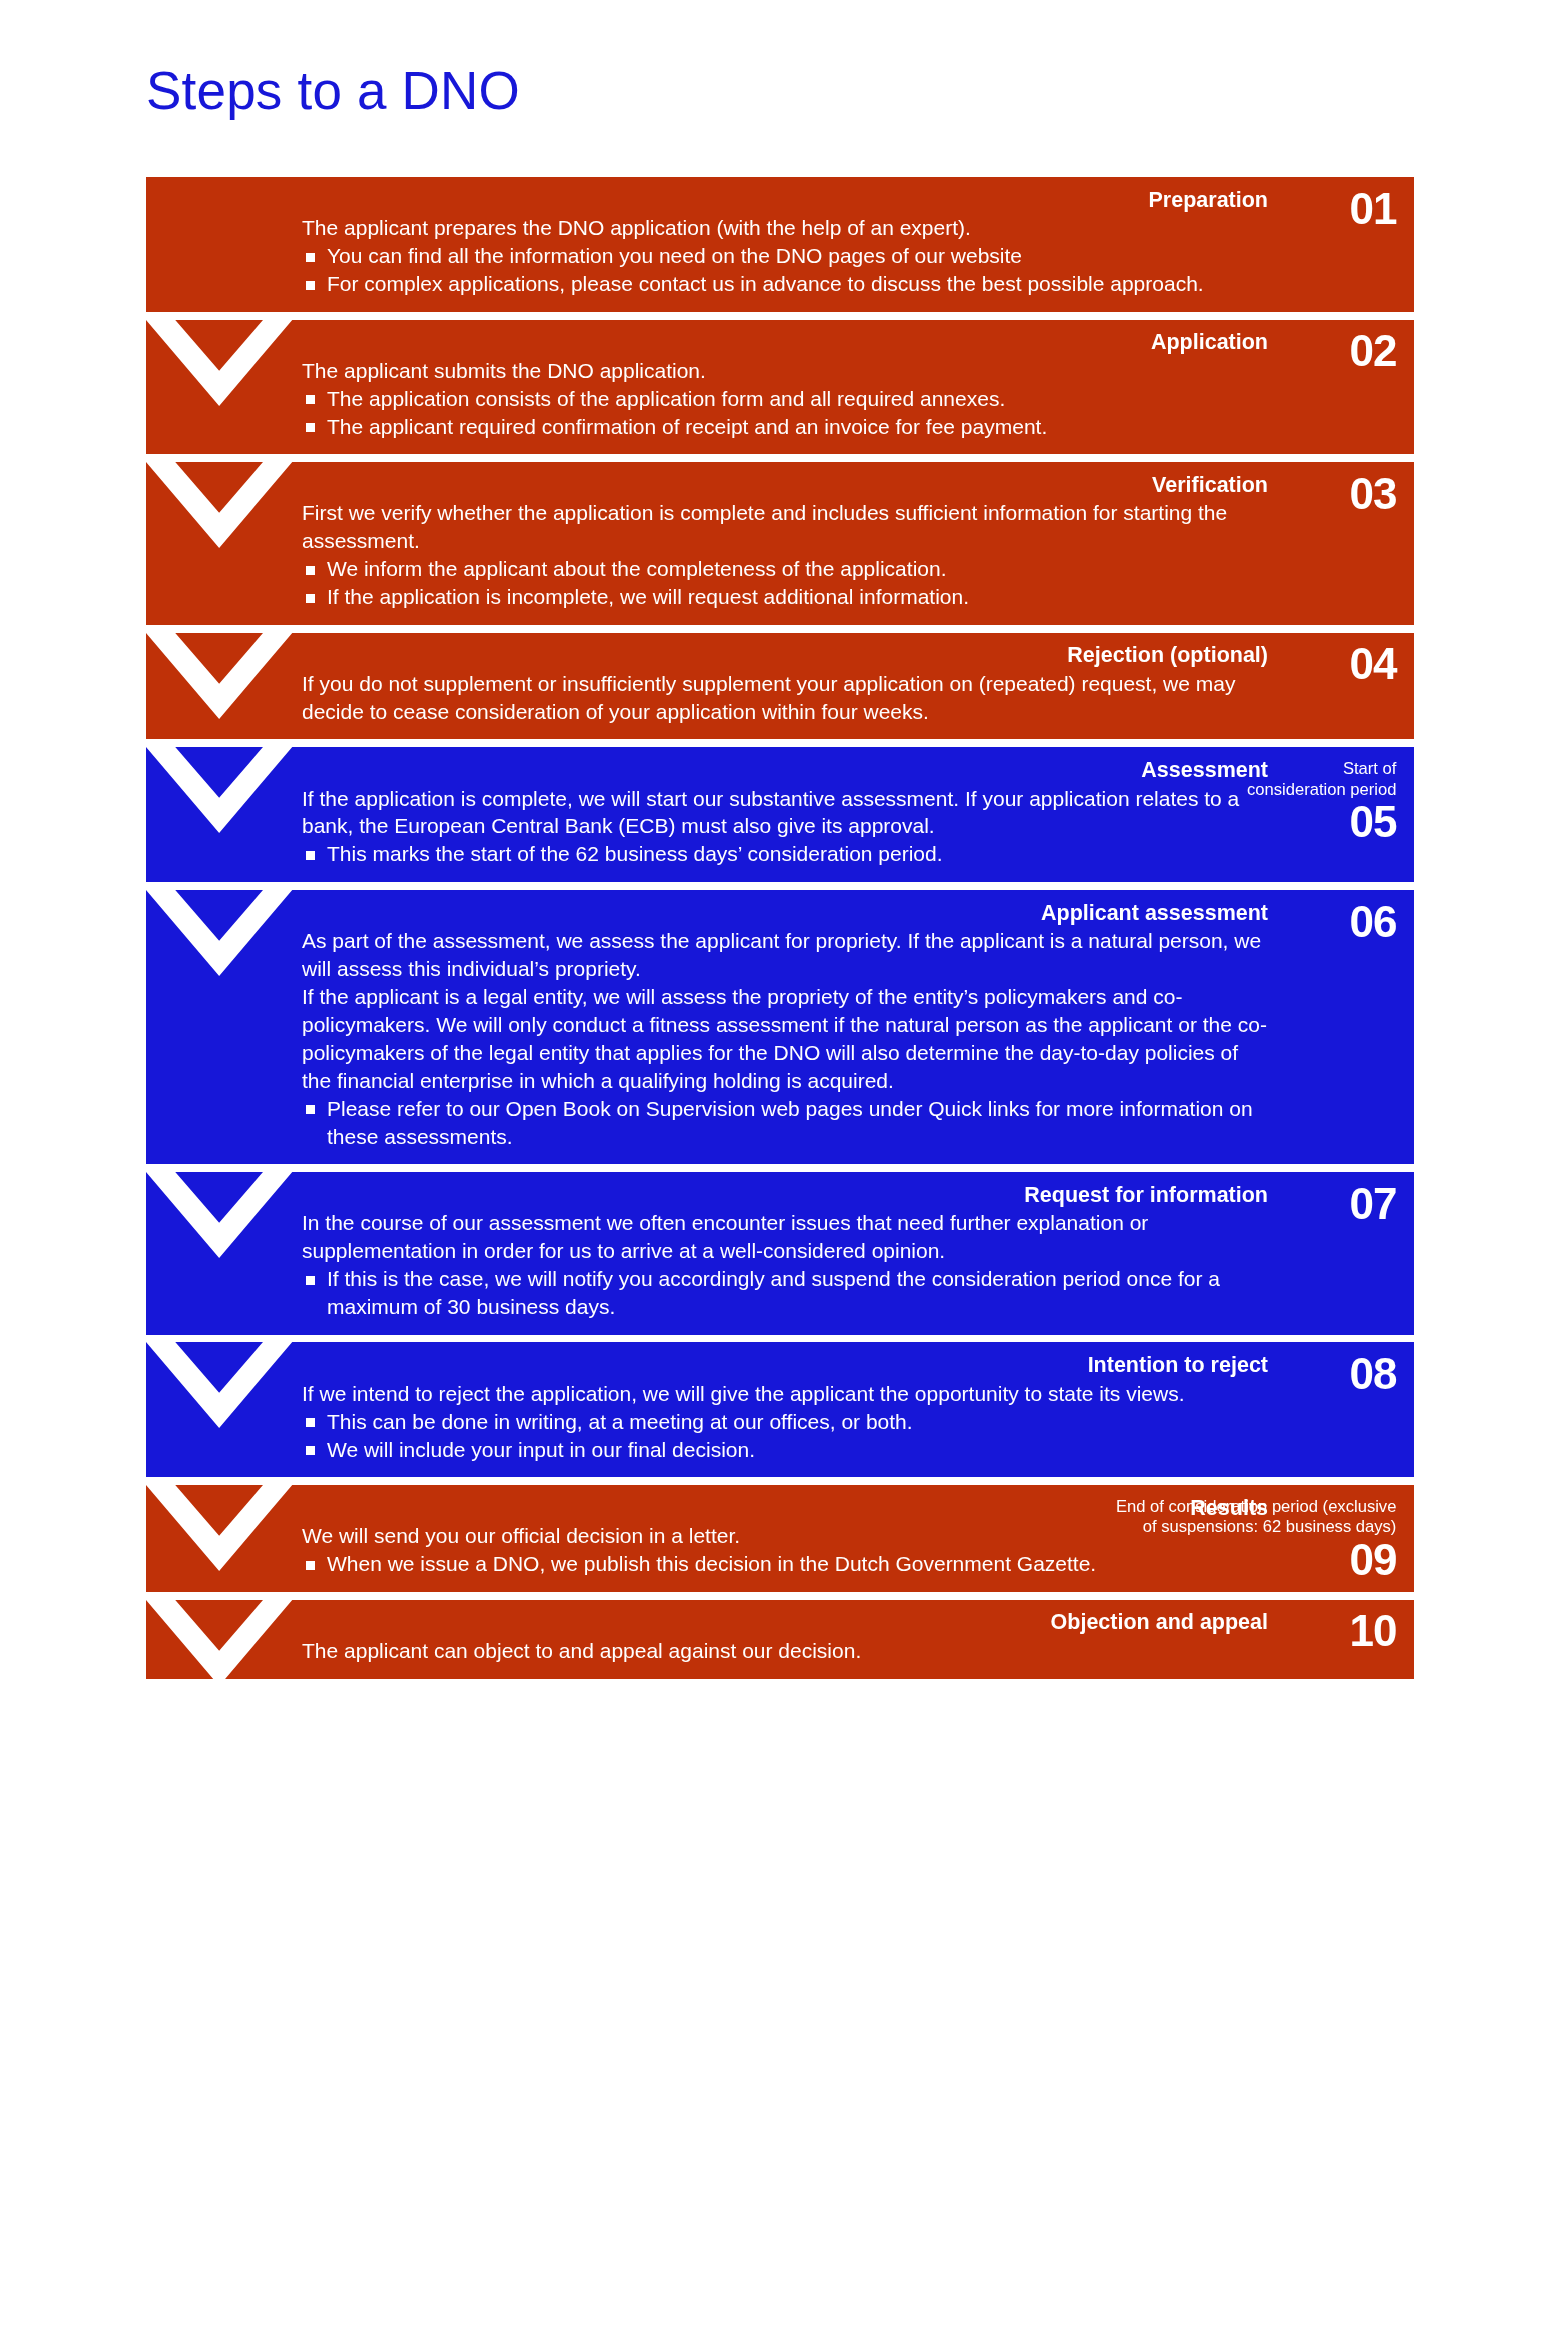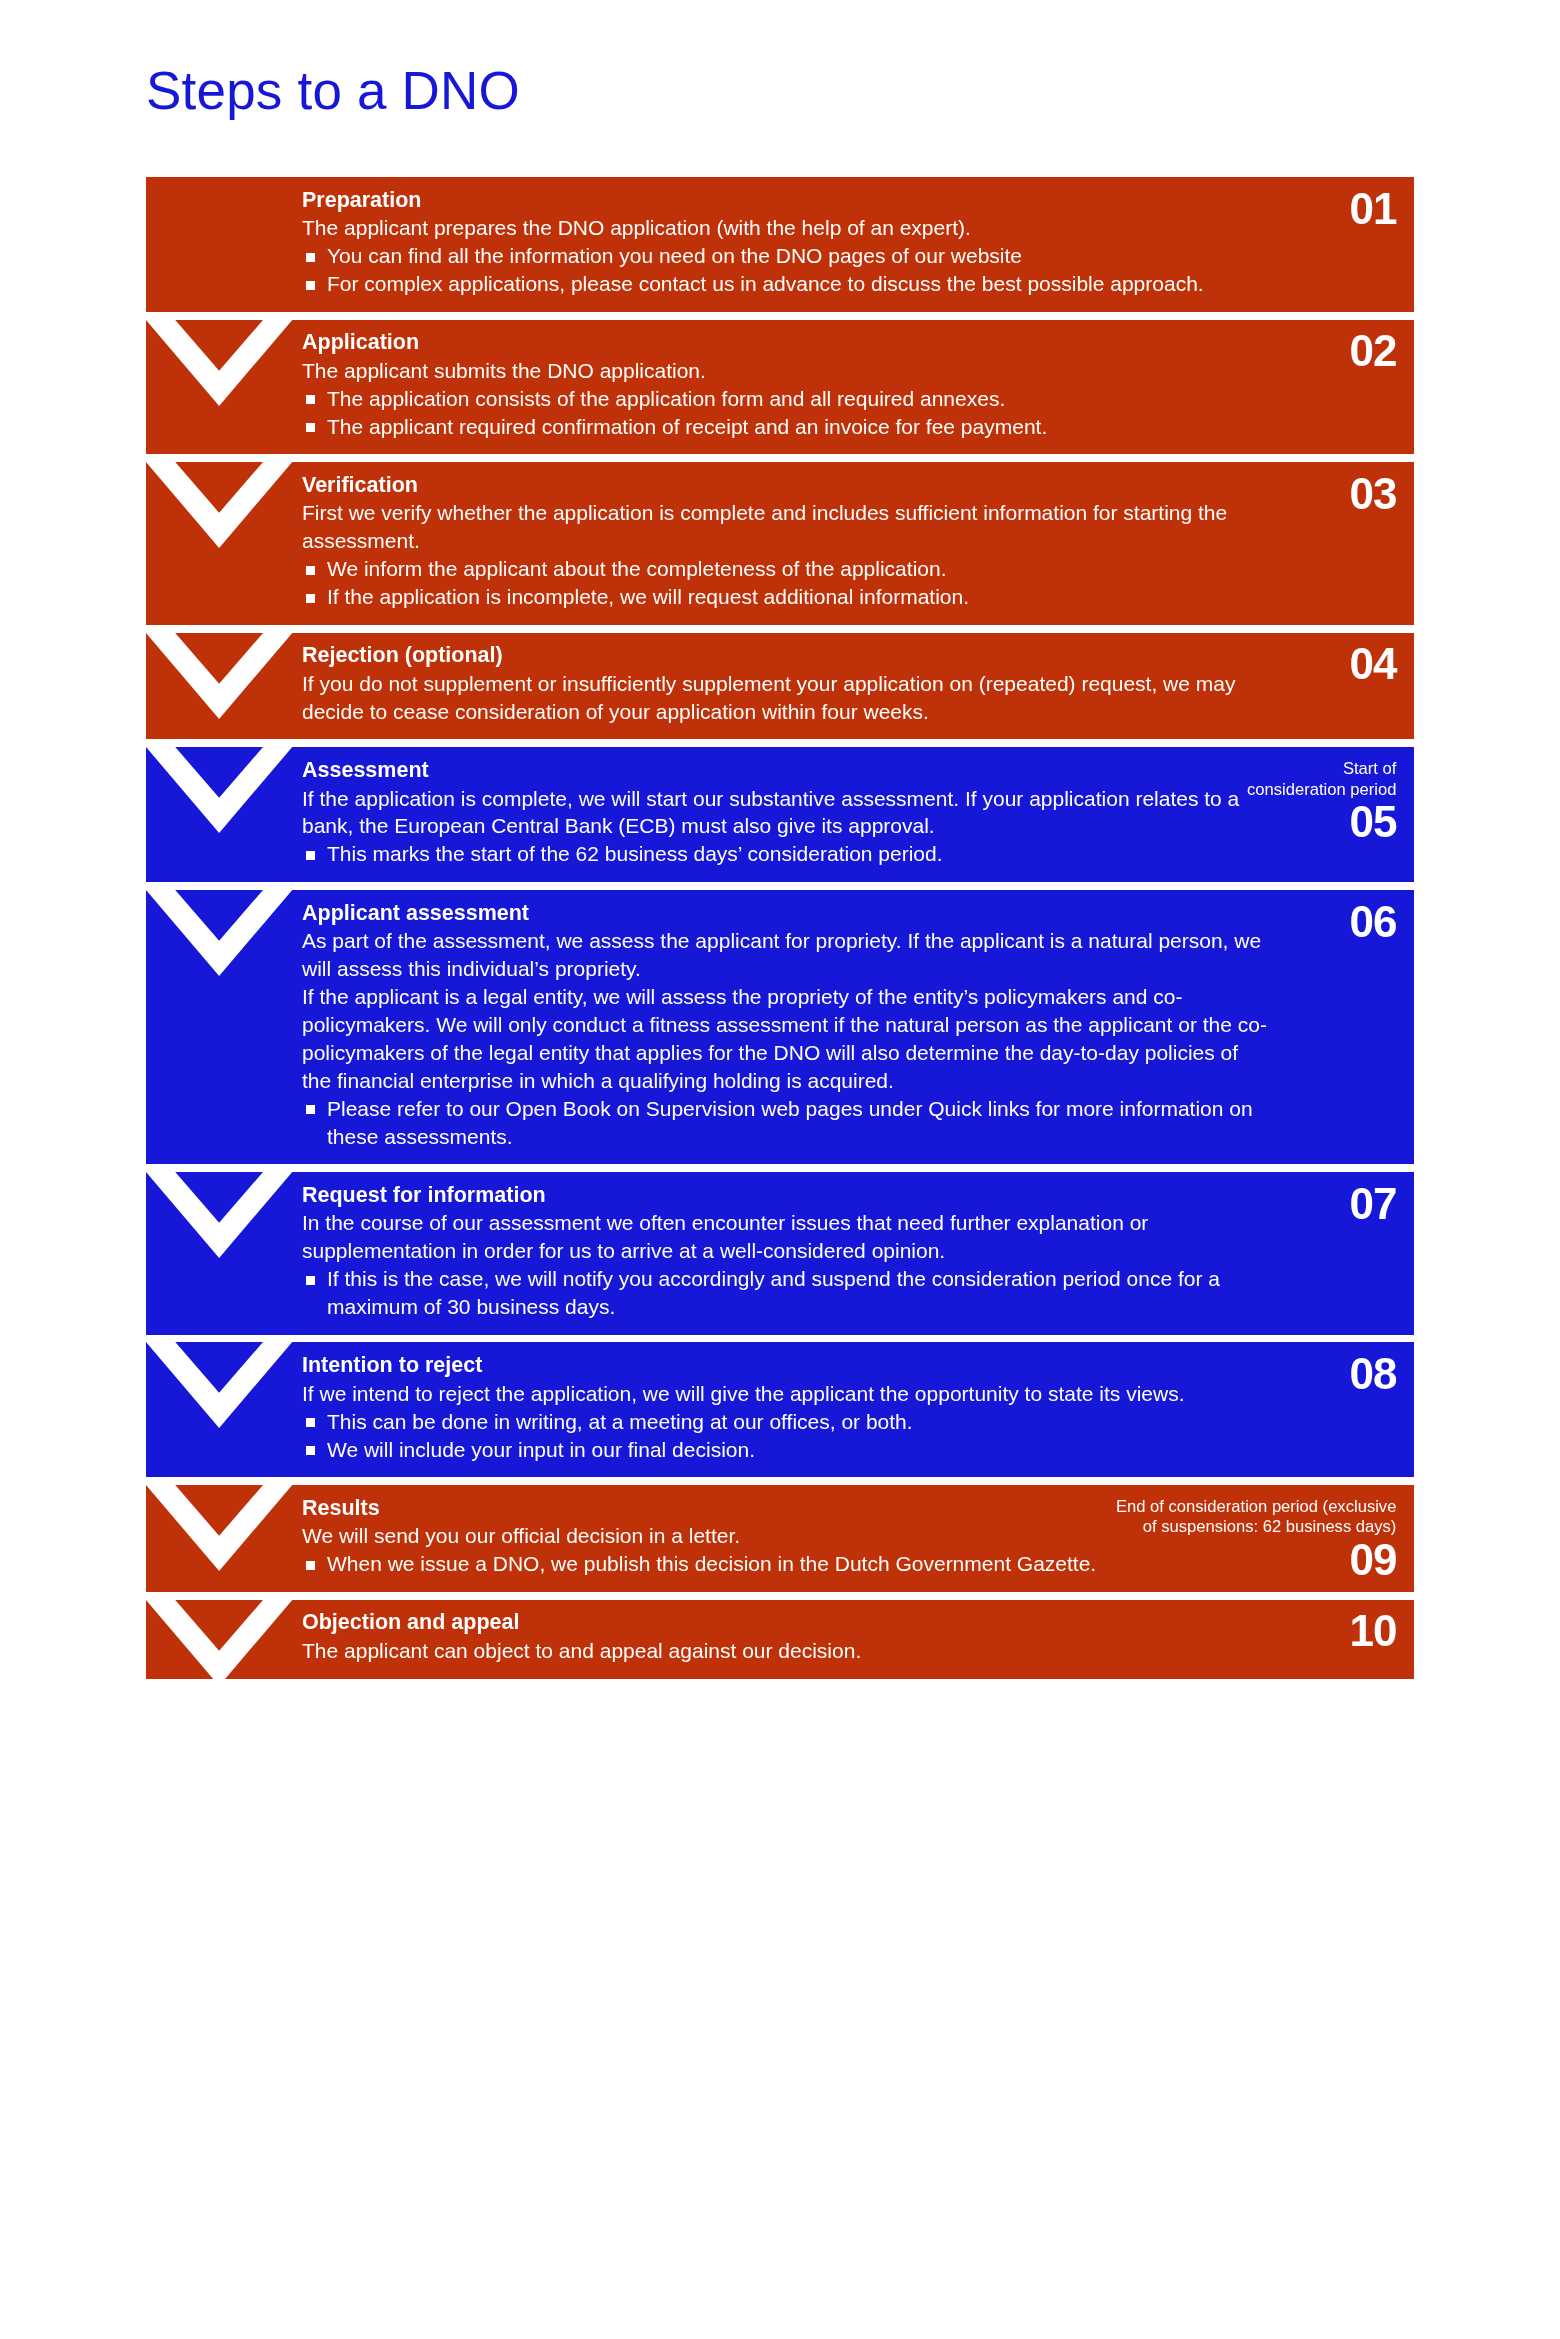--- a/index.html
+++ b/index.html
@@ -67,20 +67,21 @@
     margin-left: 156px;
     margin-right: 146px;
     color: #ffffff;
   }
   .step-title {
     font-size: 21.5px;
     font-weight: bold;
     line-height: 1.28;
     margin: 0 0 0 0;
     color: #ffffff;
+    text-align: right;
   }
   .step-desc {
     font-size: 21px;
     line-height: 1.33;
     color: #ffffff;
     margin: 0;
     white-space: pre-line;
   }
   ul.bullets {
     list-style: none;

